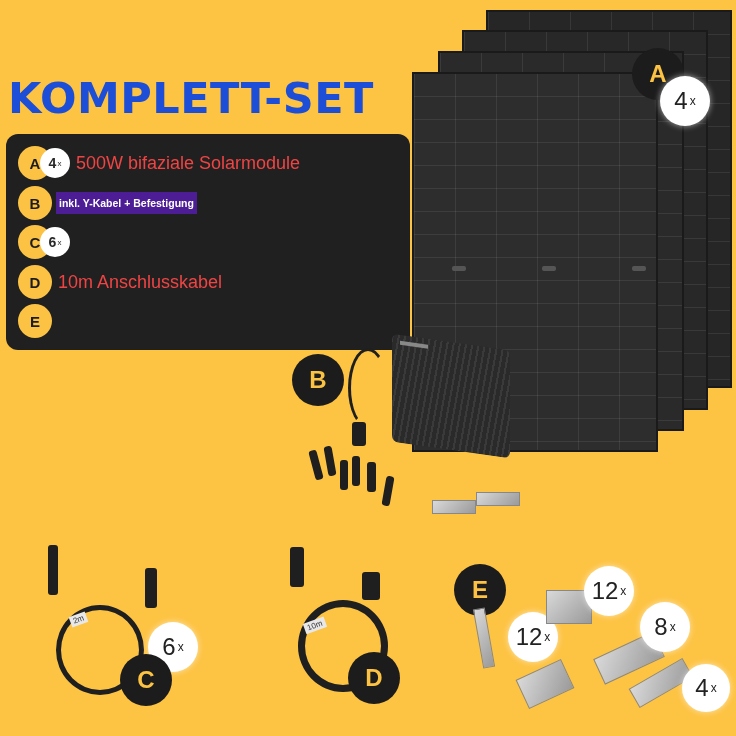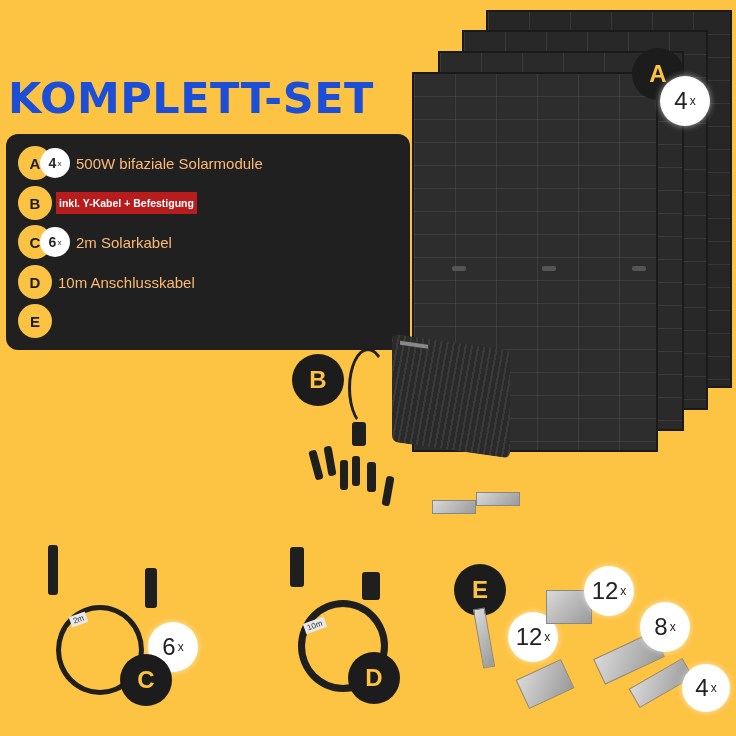--- a/index.html
+++ b/index.html
@@ -19,22 +19,22 @@
   .p2 { left: 438px; top: 51px; width: 246px; height: 380px; background-color: #2a2a2a; }
   .p1 { left: 412px; top: 72px; width: 246px; height: 380px; background-color: #2d2d2d; }
   .p1 .jbox { position: absolute; top: 192px; width: 14px; height: 5px; background: #555; border-radius: 2px; }
 
   
   .info { position: absolute; left: 6px; top: 134px; width: 404px; height: 216px; background: #212020; border-radius: 12px; }
   .row { position: absolute; left: 12px; height: 34px; display: flex; align-items: center; }
   .letter { width: 34px; height: 34px; border-radius: 50%; background: #fbc243; color: #1d1c1c; font-weight: 700; font-size: 15px; display: flex; align-items: center; justify-content: center; flex: none; }
   .qty { width: 30px; height: 30px; border-radius: 50%; background: #fff; color: #2a2a2a; font-size: 14px; font-weight: 700; display: flex; align-items: center; justify-content: center; margin-left: -12px; flex: none; }
   .qty small { font-size: 8px; margin-left: 1px; font-weight: 400; }
-  .rtext { color: #fdba74; font-size: 15px; margin-left: 6px; white-space: nowrap; }
-  .tag { background: #b91c1c; color: #fff; font-size: 10.5px; font-weight: 700; padding: 5px 3px; margin-left: 4px; white-space: nowrap; }
+  .rtext { color: #ef4444; font-size: 18px; margin-left: 6px; white-space: nowrap; }
+  .tag { background: #4c1d95; color: #fff; font-size: 10.5px; font-weight: 700; padding: 5px 3px; margin-left: 4px; white-space: nowrap; }
 
   
   .badge-dark { position: absolute; width: 52px; height: 52px; border-radius: 50%; background: #1d1c1c; color: #fbc243; font-weight: 700; font-size: 24px; display: flex; align-items: center; justify-content: center; }
   .badge-white { position: absolute; border-radius: 50%; background: #fff; color: #222; font-size: 24px; display: flex; align-items: center; justify-content: center; box-shadow: 0 0 6px rgba(255,255,255,0.6); }
   .badge-white small { font-size: 12px; margin-left: 2px; }
 
   
   .inverter { position: absolute; left: 392px; top: 342px; width: 118px; height: 108px; background: #2e2e2e; border-radius: 6px; transform: skewY(8deg);
     background-image: repeating-linear-gradient(100deg, #3a3a3a 0 2px, #2a2a2a 2px 6px); }
   .inverter .logo { position: absolute; left: 8px; top: 6px; width: 28px; height: 4px; background: #888; }
@@ -77,21 +77,20 @@
     <div class="row" style="top:52px">
       <span class="letter">B</span>
       <span class="tag">inkl. Y-Kabel + Befestigung</span>
     </div>
     <div class="row" style="top:91px">
       <span class="letter">C</span>
       <span class="qty">
           <span>6</span>
           <small>x</small>
         </span>
-      <span class="rtext">2m Solarkabel</span>
     </div>
     <div class="row" style="top:131px">
       <span class="letter">D</span>
       <span class="rtext">10m Anschlusskabel</span>
     </div>
     <div class="row" style="top:170px">
       <span class="letter">E</span>
     </div>
   </div>
 

